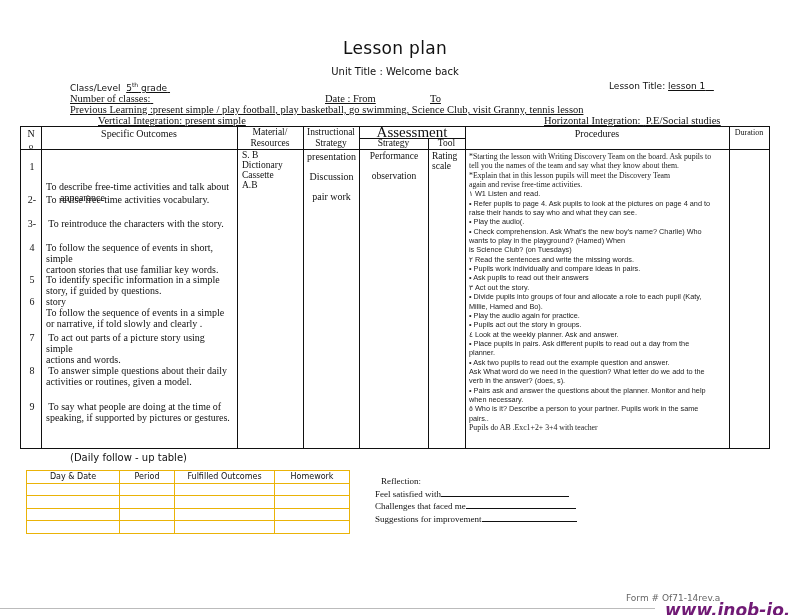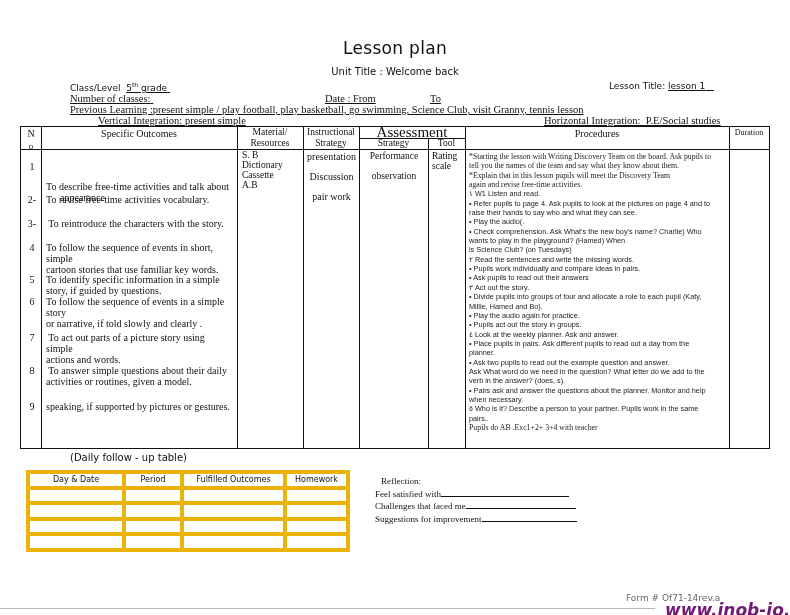--- a/index.html
+++ b/index.html
@@ -27,21 +27,21 @@
   .cell-text { position:absolute; font-size:10px; line-height:11.2px; white-space:nowrap; }
   .proc { position:absolute; left:448px; top:25px; font-size:7.3px; line-height:9.35px; font-family:"Liberation Sans", sans-serif; white-space:nowrap; color:#222; }
   .proc .tnr { font-family:"Liberation Serif", serif; font-size:7.8px; }
   .outcome-row { position:absolute; left:0; width:216px; }
   .outcome-no { position:absolute; left:0; width:22px; text-align:center; font-size:10px; }
   .outcome-txt { position:absolute; left:25px; font-size:10px; line-height:11.2px; }
 
   
   #followup-caption { left:70px; top:452px; font-size:10px; font-family:"DejaVu Sans", sans-serif; }
   #followup-table { position:absolute; left:26px; top:470px; width:324px; border-collapse:collapse; font-family:"DejaVu Sans", sans-serif; font-size:8px; }
-  #followup-table th, #followup-table td { border:4px solid #eab308; height:11.5px; padding:0; text-align:center; font-weight:normal;margin-top:32px; }
+  #followup-table th, #followup-table td { border:1px solid #eab308; height:11.5px; padding:0; text-align:center; font-weight:normal;margin-top:32px; }
 
   #reflection { position:absolute; left:375px; top:475px; font-family:Liberation Serif, serif; font-size:9px; line-height:12.5px; }
   .line-blank { display:inline-block; border-bottom:1px solid #111; height:8px; vertical-align:baseline; }
 
   #form-no { left:626px; top:593px; font-size:9px; color:#666; font-family:"DejaVu Sans", sans-serif; height:9px; overflow:hidden; }
   #footer-line { position:absolute; left:0; top:608px; width:655px; height:1px; background:#bbb; }
   #watermark { left:665px; top:600px; font-size:17px; font-weight:bold; font-style:italic; font-family:"DejaVu Sans", sans-serif; color:#701a75; }
 </style>
 </head>
 <body>
@@ -135,22 +135,22 @@
       <div class="outcome-row" style="top: 147px;">
         <div class="outcome-no">5</div>
         <div class="outcome-txt">
           <div style="white-space: pre;">To identify specific information in a simple</div>
           <div style="white-space: pre;">story, if guided by questions.</div>
         </div>
       </div>
       <div class="outcome-row" style="top: 169px;">
         <div class="outcome-no">6</div>
         <div class="outcome-txt">
+          <div style="white-space: pre;">story</div>
           <div style="white-space: pre;">To follow the sequence of events in a simple</div>
-          <div style="white-space: pre;">story</div>
           <div style="white-space: pre;">or narrative, if told slowly and clearly .</div>
         </div>
       </div>
       <div class="outcome-row" style="top: 205px;">
         <div class="outcome-no">7</div>
         <div class="outcome-txt">
           <div style="white-space: pre;"> To act out parts of a picture story using</div>
           <div style="white-space: pre;">simple</div>
           <div style="white-space: pre;">actions and words.</div>
         </div>
@@ -158,20 +158,21 @@
       <div class="outcome-row" style="top: 238px;">
         <div class="outcome-no">8</div>
         <div class="outcome-txt">
           <div style="white-space: pre;"> To answer simple questions about their daily</div>
           <div style="white-space: pre;">activities or routines, given a model.</div>
         </div>
       </div>
       <div class="outcome-row" style="top: 274px;">
         <div class="outcome-no">9</div>
         <div class="outcome-txt">
+          <div style="white-space: pre;"> To say what people are doing at the time of</div>
           <div style="white-space: pre;">speaking, if supported by pictures or gestures.</div>
         </div>
       </div>
     </div>
 
   <div class="cell-text" style="left:221px; top:23px; font-size:9.5px; line-height:10px">
     <div>S. B</div>
     <div>Dictionary</div>
     <div>Cassette</div>
     <div>A.B</div>

